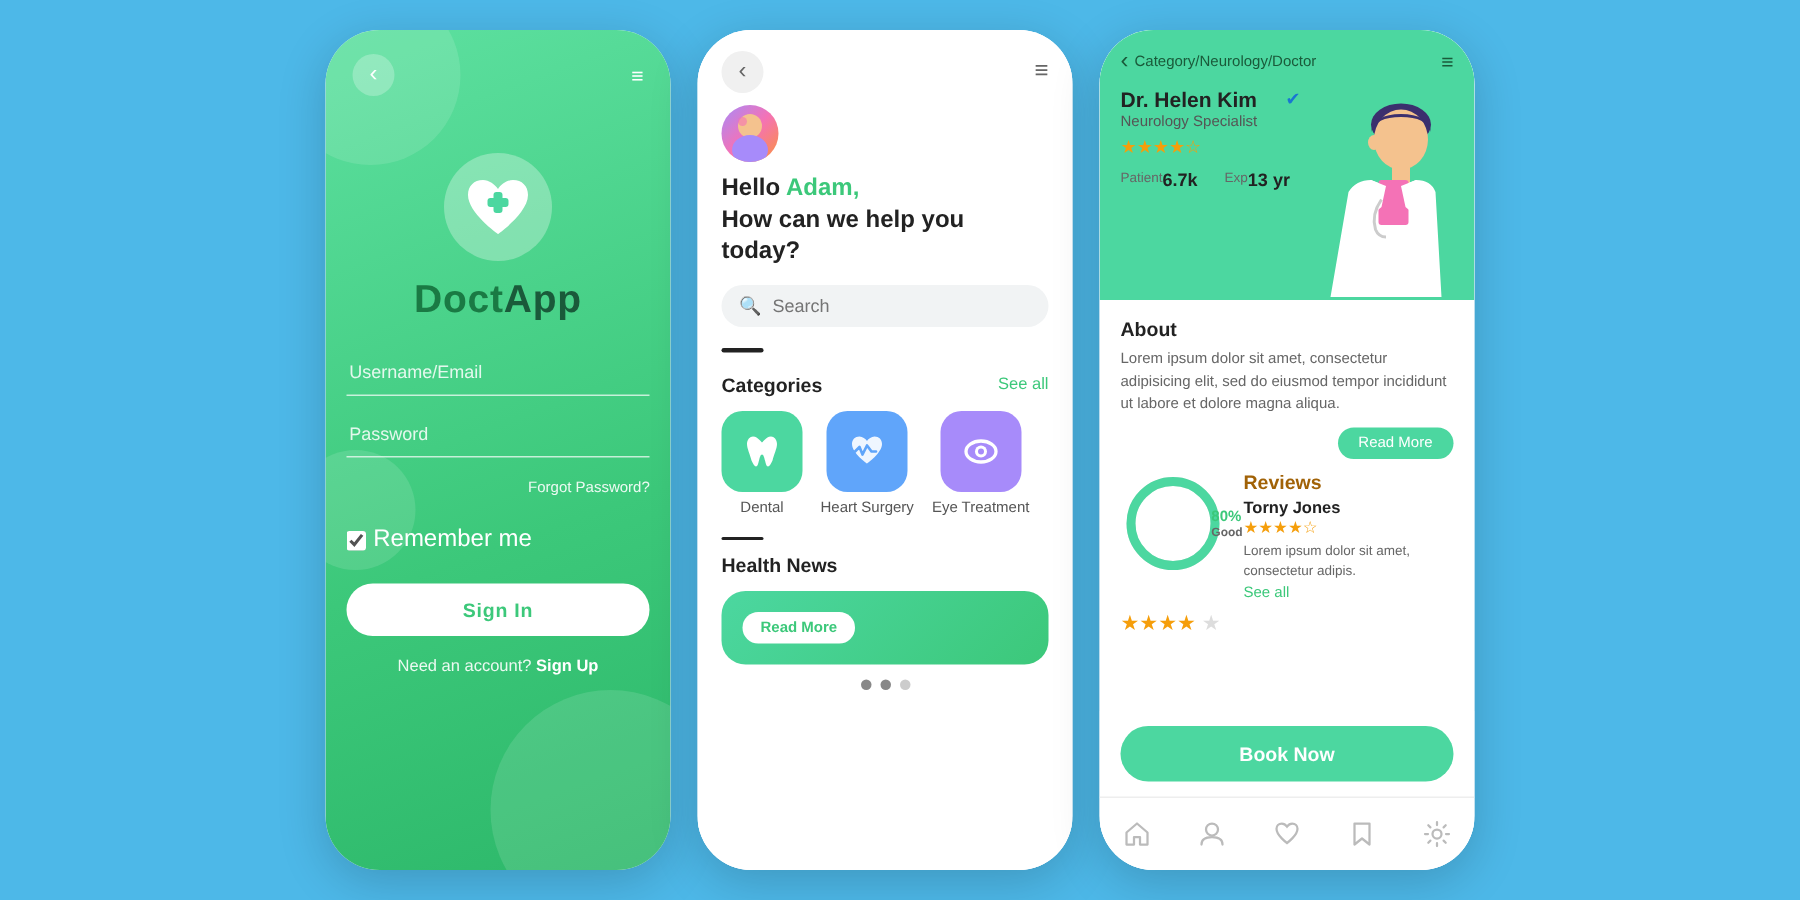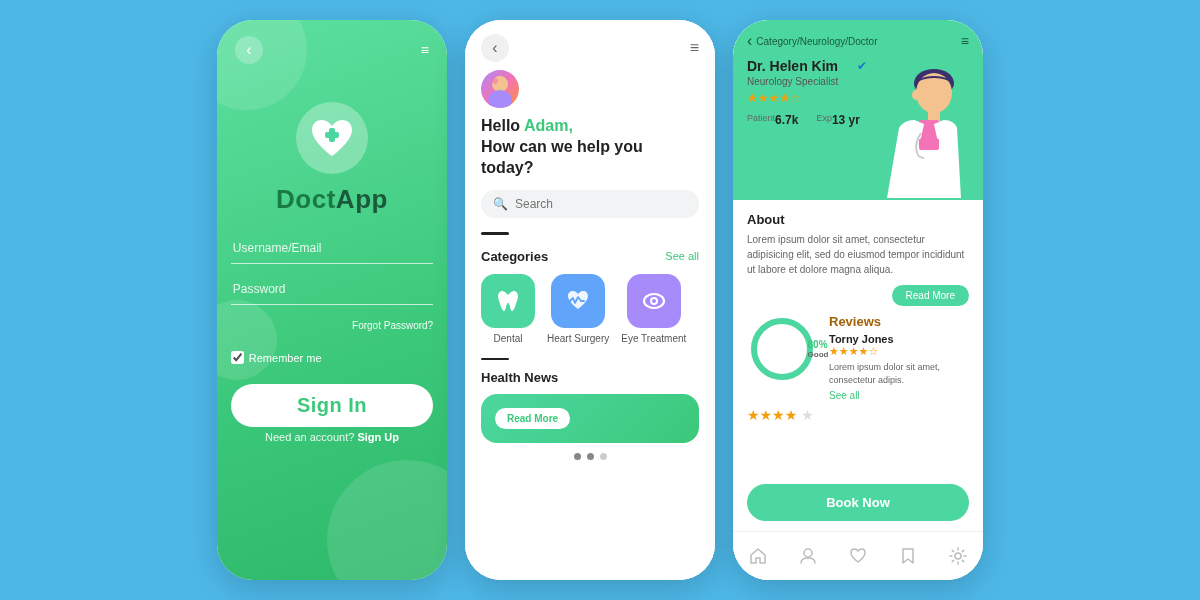--- a/index.html
+++ b/index.html
@@ -102,33 +102,33 @@
       color: rgba(255,255,255,0.9);
       cursor: pointer;
     }
     .remember-row {
       display: flex;
       align-items: center;
       gap: 5px;
       margin-bottom: 20px;
     }
     .remember-row input { width: 13px; height: 13px; accent-color: white; }
-    .remember-row label { font-size: 11px; color: white; }
+    .remember-row label { font-size: 16px; color: white; }
     .signin-btn {
       background: white;
       color: #3cc87a;
       border: none;
       border-radius: 24px;
       padding: 10px 0;
-      font-size: 20px;
+      font-size: 13px;
       font-weight: 600;
       width: 100%;
       cursor: pointer;
       letter-spacing: 0.5px;
-      margin-bottom: 4px;
+      margin-bottom: 14px;
     }
     .signup-row {
       font-size: 11px;
       color: rgba(255,255,255,0.9);
       text-align: center;
     }
     .signup-link { font-weight: 700; color: white; cursor: pointer; }
     
     .deco-circle {
       position: absolute;

